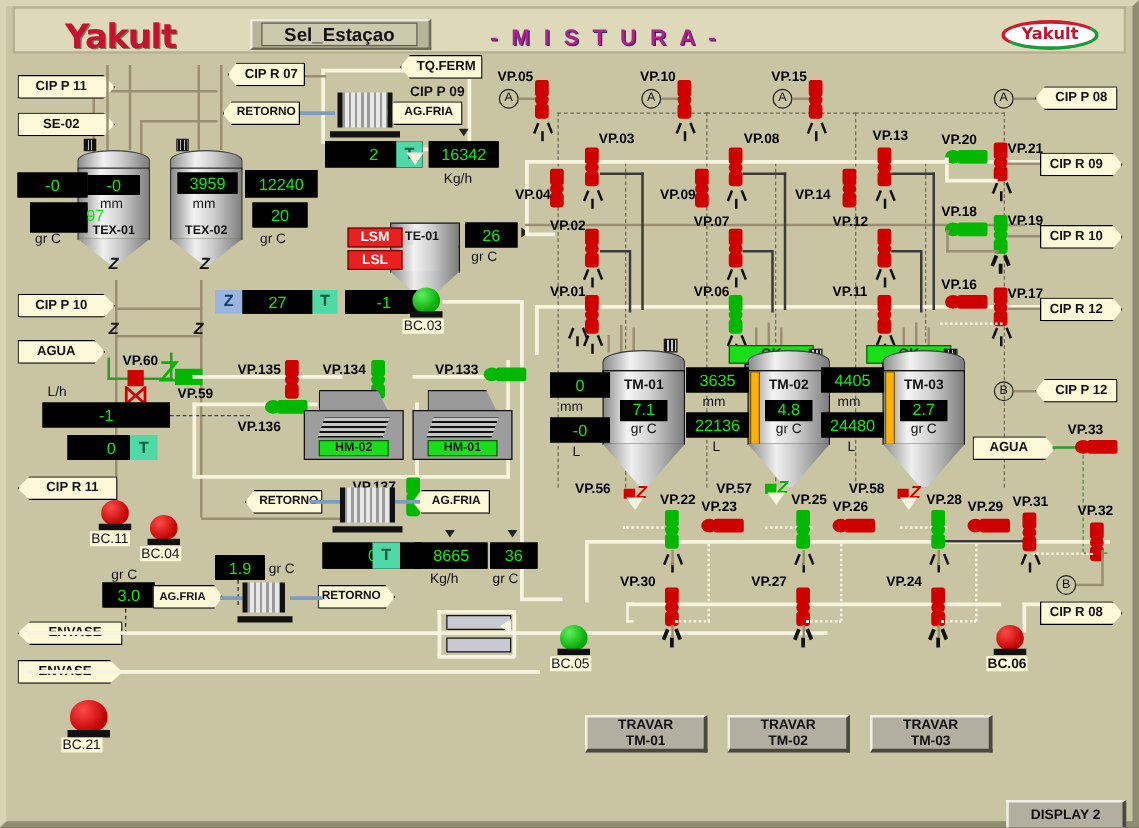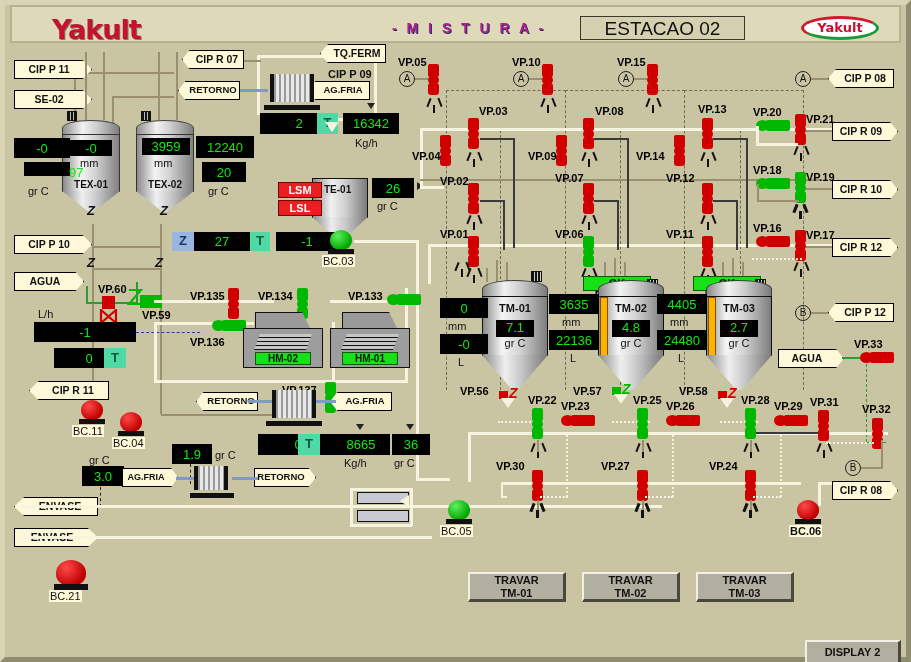--- a/index.html
+++ b/index.html
@@ -17,21 +17,21 @@
      background:#ded9b8;border:2px solid #b5b191;}
   .logo-main{position:absolute;left:40px;top:7px;font-size:27px;font-weight:bold;
      color:#c41230;font-family:"DejaVu Sans",sans-serif;letter-spacing:-1px;
      text-shadow:1px 1px 0 #7d7a60;}
   .selbtn{position:absolute;left:188px;top:8px;width:145px;height:25px;
      background:#b8b49a;border-top:2px solid #eceae0;border-left:2px solid #eceae0;
      border-right:2px solid #6d6a55;border-bottom:2px solid #6d6a55;}
   .selbtn .inner{position:absolute;left:7px;top:1px;width:125px;height:19px;
      background:#cdc9ae;border:1px solid #5f5c4a;
      font-size:15px;font-weight:bold;color:#111;text-align:center;line-height:19px;}
-  .mistura{position:absolute;left:380px;top:13px;font-size:14px;font-weight:bold;
+  .mistura{position:absolute;left:380px;top:13px;font-size:18px;font-weight:bold;
      color:#b02090;letter-spacing:3px;text-shadow:1px 1px 0 #2b2b60;}
   .estacao{position:absolute;left:568px;top:9px;width:165px;height:24px;
      background:#d4d0b0;border:1px solid #3a3a2c;font-size:19px;color:#111;
      text-align:center;line-height:23px;}
   .yk-oval{position:absolute;left:789px;top:9px;width:78px;height:24px;
      border-radius:50%;background:#fff;
      border-top:3px solid #cf1a2b;border-left:3px solid #cf1a2b;
      border-right:3px solid #1a9a3a;border-bottom:3px solid #1a9a3a;}
   .yk-oval span{display:block;text-align:center;line-height:18px;font-size:13px;
      font-weight:bold;color:#c41230;font-family:"DejaVu Sans",sans-serif;}
@@ -188,22 +188,24 @@
   .bracket{position:absolute;width:6px;height:16px;border:2px solid #f6f3de;border-right:none;}
 </style>
 </head>
 <body>
 
 <div id="screen">
   <div class="frame-outer"></div>
 
   <div class="titlebar">
     <div class="logo-main">Yakult</div>
+    <div class="selbtn">
+      <div class="inner">Sel_Estaçao</div>
+    </div>
     <div class="mistura">- M I S T U R A -</div>
-    <div class="estacao">ESTACAO 02</div>
     <div class="yk-oval">
       <span>Yakult</span>
     </div>
   </div>
 
   <div class="ln" style="left:74px;top:72px;width:2px;height:58px;"></div>
   <div class="ln" style="left:74px;top:72px;width:100px;height:2px;"></div>
   <div class="ln" style="left:112px;top:96px;width:2px;height:40px;"></div>
   <div class="ln" style="left:112px;top:96px;width:62px;height:2px;"></div>
   <div class="ln" style="left:92px;top:224px;width:2px;height:180px;"></div>
@@ -218,21 +220,21 @@
     </div>
   <div class="tagR" style="left:14px;top:90px;width:78px;">
       <span>SE-02</span>
     </div>
   <div class="tagR" style="left:14px;top:235px;width:78px;">
       <span>CIP P 10</span>
     </div>
   <div class="tagR" style="left:14px;top:272px;width:70px;">
       <span>AGUA</span>
     </div>
-  <div class="tagL" style="left:29px;top:381px;width:80px;">
+  <div class="tagL" style="left:14px;top:381px;width:80px;">
       <span>CIP R 11</span>
     </div>
   <div class="tagL" style="left:14px;top:497px;width:84px;">
       <span>ENVASE</span>
     </div>
   <div class="tagR" style="left:14px;top:528px;width:84px;">
       <span>ENVASE</span>
     </div>
 
   <div class="ln" style="left:85px;top:52px;width:2px;height:68px;"></div>
@@ -240,21 +242,21 @@
   <div class="tex" style="left:62px;top:120px;">
     <div class="agit"></div>
     <div class="cap"></div>
     <div class="body"></div>
     <div class="cone"></div>
     <div class="disp" style="left:8px;top:20px;width:42px;height:16px;line-height:15px;">-0</div>
     <div class="lbl" style="left:18px;top:37px;">mm</div>
     <div class="name">TEX-01</div>
   </div>
   <div class="disp" style="left:14px;top:138px;width:56px;height:20px;line-height:19px;">-0</div>
-  <div class="disp" style="left:24px;top:162px;width:40px;height:14px;line-height:19px;padding-left:44px;">97</div>
+  <div class="disp" style="left:24px;top:162px;width:40px;height:24px;line-height:19px;padding-left:44px;">97</div>
   <div class="lbl" style="left:28px;top:185px;">gr C</div>
   <div class="zmark" style="left:87px;top:203px;">Z</div>
   <div class="zmark" style="left:87px;top:255px;">Z</div>
 
   <div class="ln" style="left:158px;top:52px;width:2px;height:68px;"></div>
   <div class="ln" style="left:176px;top:52px;width:2px;height:68px;"></div>
   <div class="tex" style="left:136px;top:120px;">
     <div class="agit"></div>
     <div class="cap"></div>
     <div class="body"></div>

